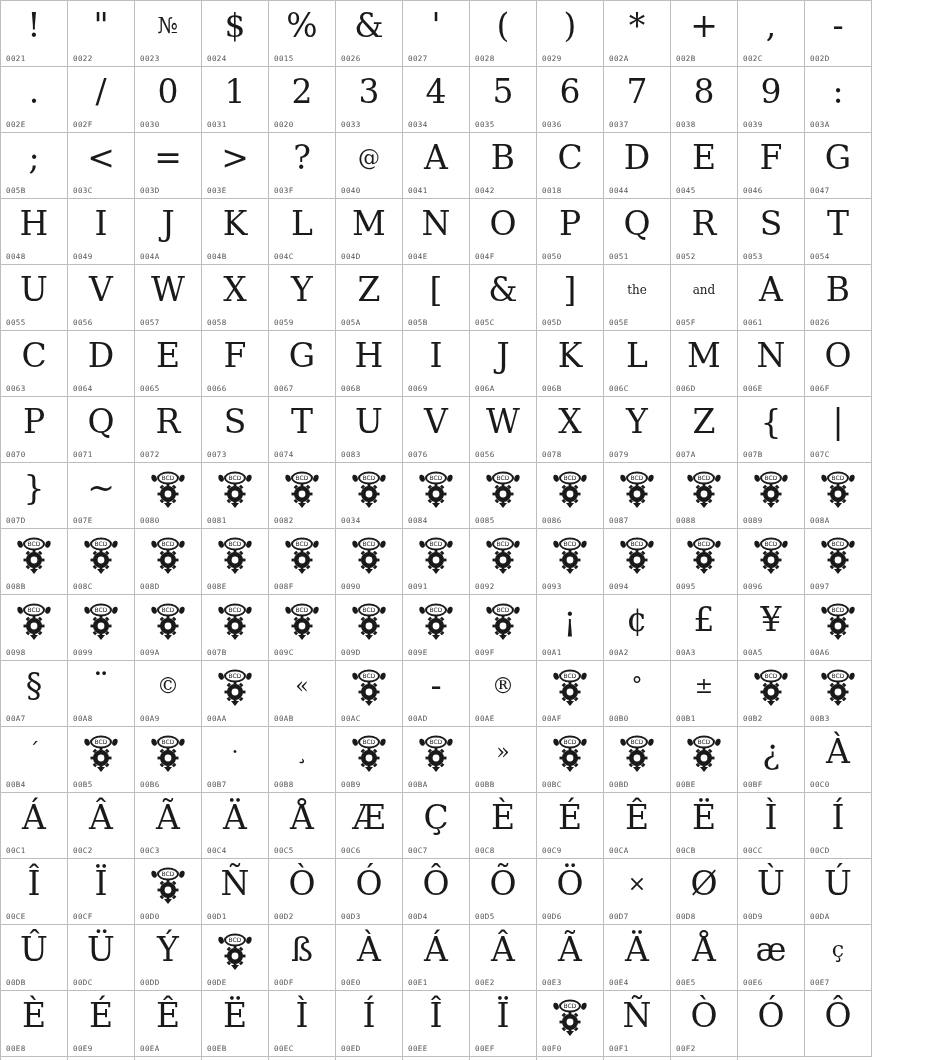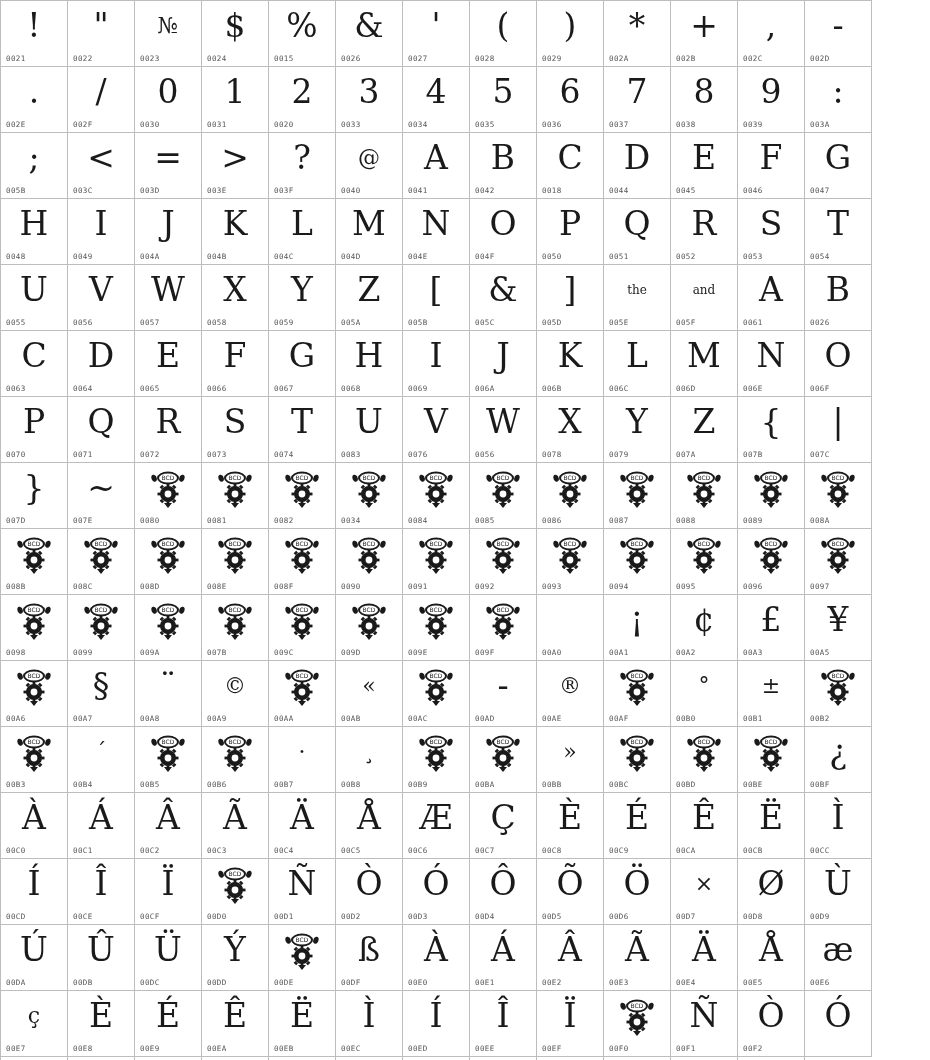--- a/index.html
+++ b/index.html
@@ -1245,24 +1245,20 @@
             <rect x="24.4" y="16.6" width="3.6" height="2.6" transform="rotate(45 26.2 17.9)"></rect>
             <rect x="12" y="30.8" width="3.6" height="2.6" transform="rotate(45 13.8 32.1)"></rect>
             <rect x="24.4" y="30.8" width="3.6" height="2.6" transform="rotate(-45 26.2 32.1)"></rect>
           </g>
           <path d="M16 34 L20 39 L24 34 Z" fill="#1a1a1a"></path>
         </svg>
       </span>
       <span class="code">009F</span>
     </div>
     <div class="cell">
-      <span class="glyph"></span>
-      <span class="code">00A0</span>
-    </div>
-    <div class="cell">
       <span class="glyph">¡</span>
       <span class="code">00A1</span>
     </div>
     <div class="cell">
       <span class="glyph">¢</span>
       <span class="code">00A2</span>
     </div>
     <div class="cell">
       <span class="glyph">£</span>
       <span class="code">00A3</span>

